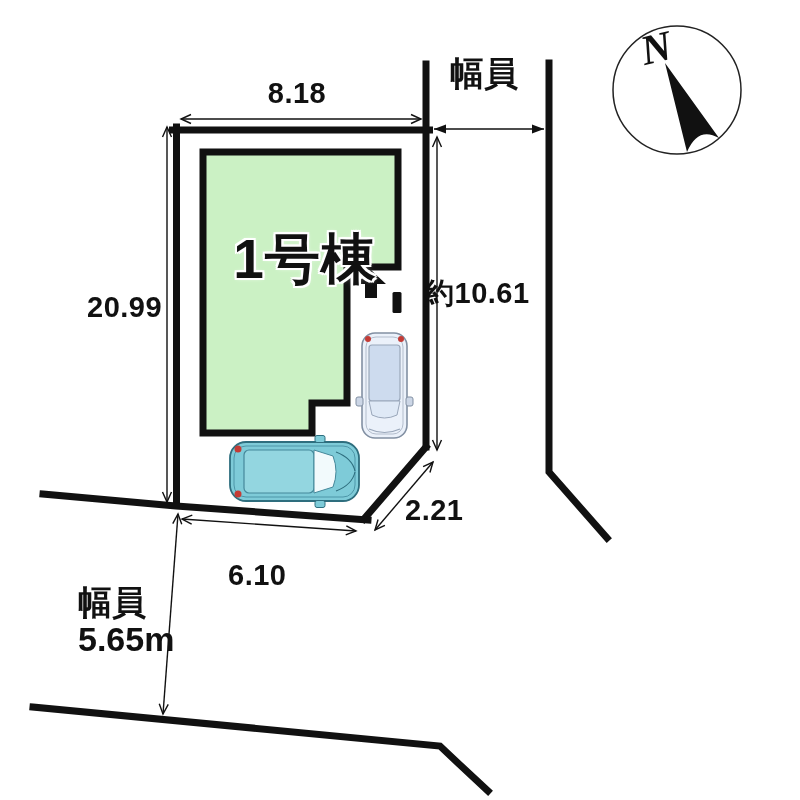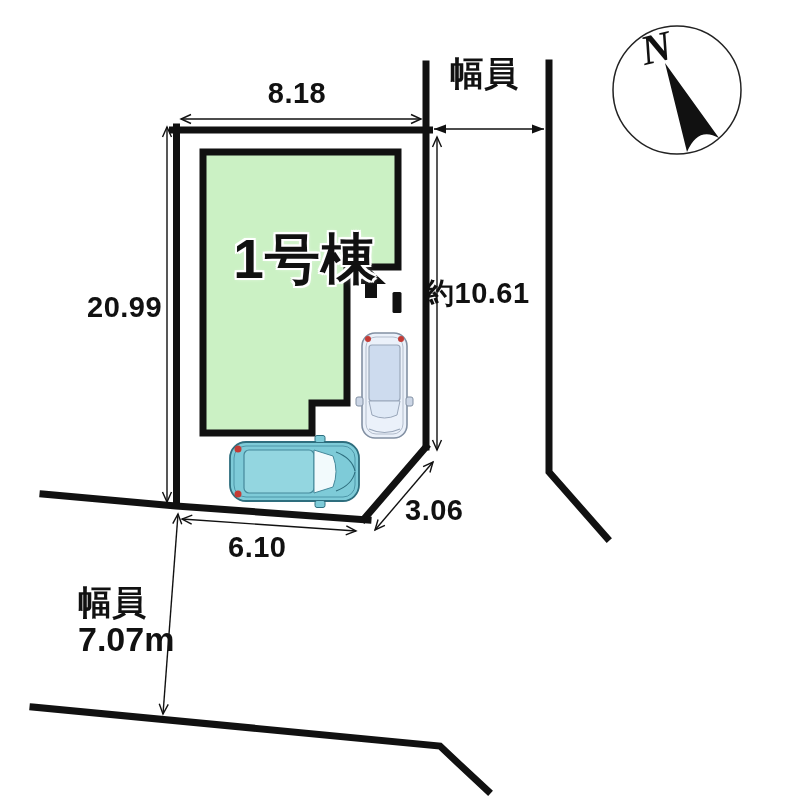--- a/index.html
+++ b/index.html
@@ -105,26 +105,26 @@
   <div class="label dim" style="left:262px;top:78px;width:70px;text-align:center;">8.18</div>
 
   <div class="label roadlabel" style="left:450px;top:55px;">
     <div>幅員</div>
   </div>
 
   <div class="label dim" style="left:425px;top:278px;">約10.61</div>
 
   <div class="label dim" style="left:87px;top:292px;">20.99</div>
 
-  <div class="label dim" style="left:228px;top:532px;">6.10</div>
+  <div class="label dim" style="left:228px;top:560px;">6.10</div>
 
-  <div class="label dim" style="left:405px;top:495px;">3.06</div>
+  <div class="label dim" style="left:405px;top:495px;">2.21</div>
 
   <div class="label roadlabel" style="left:78px;top:584px;">
     <div>幅員</div>
-    <div>7.07m</div>
+    <div>5.65m</div>
   </div>
 
   <div class="label building-label" style="left:205px;top:183px;width:200px;text-align:center;margin-top:48px;">1号棟</div>
 
   <div class="label compass-n" style="left:641px;top:26px;">N</div>
 
 </div>
 
 </body></html>

